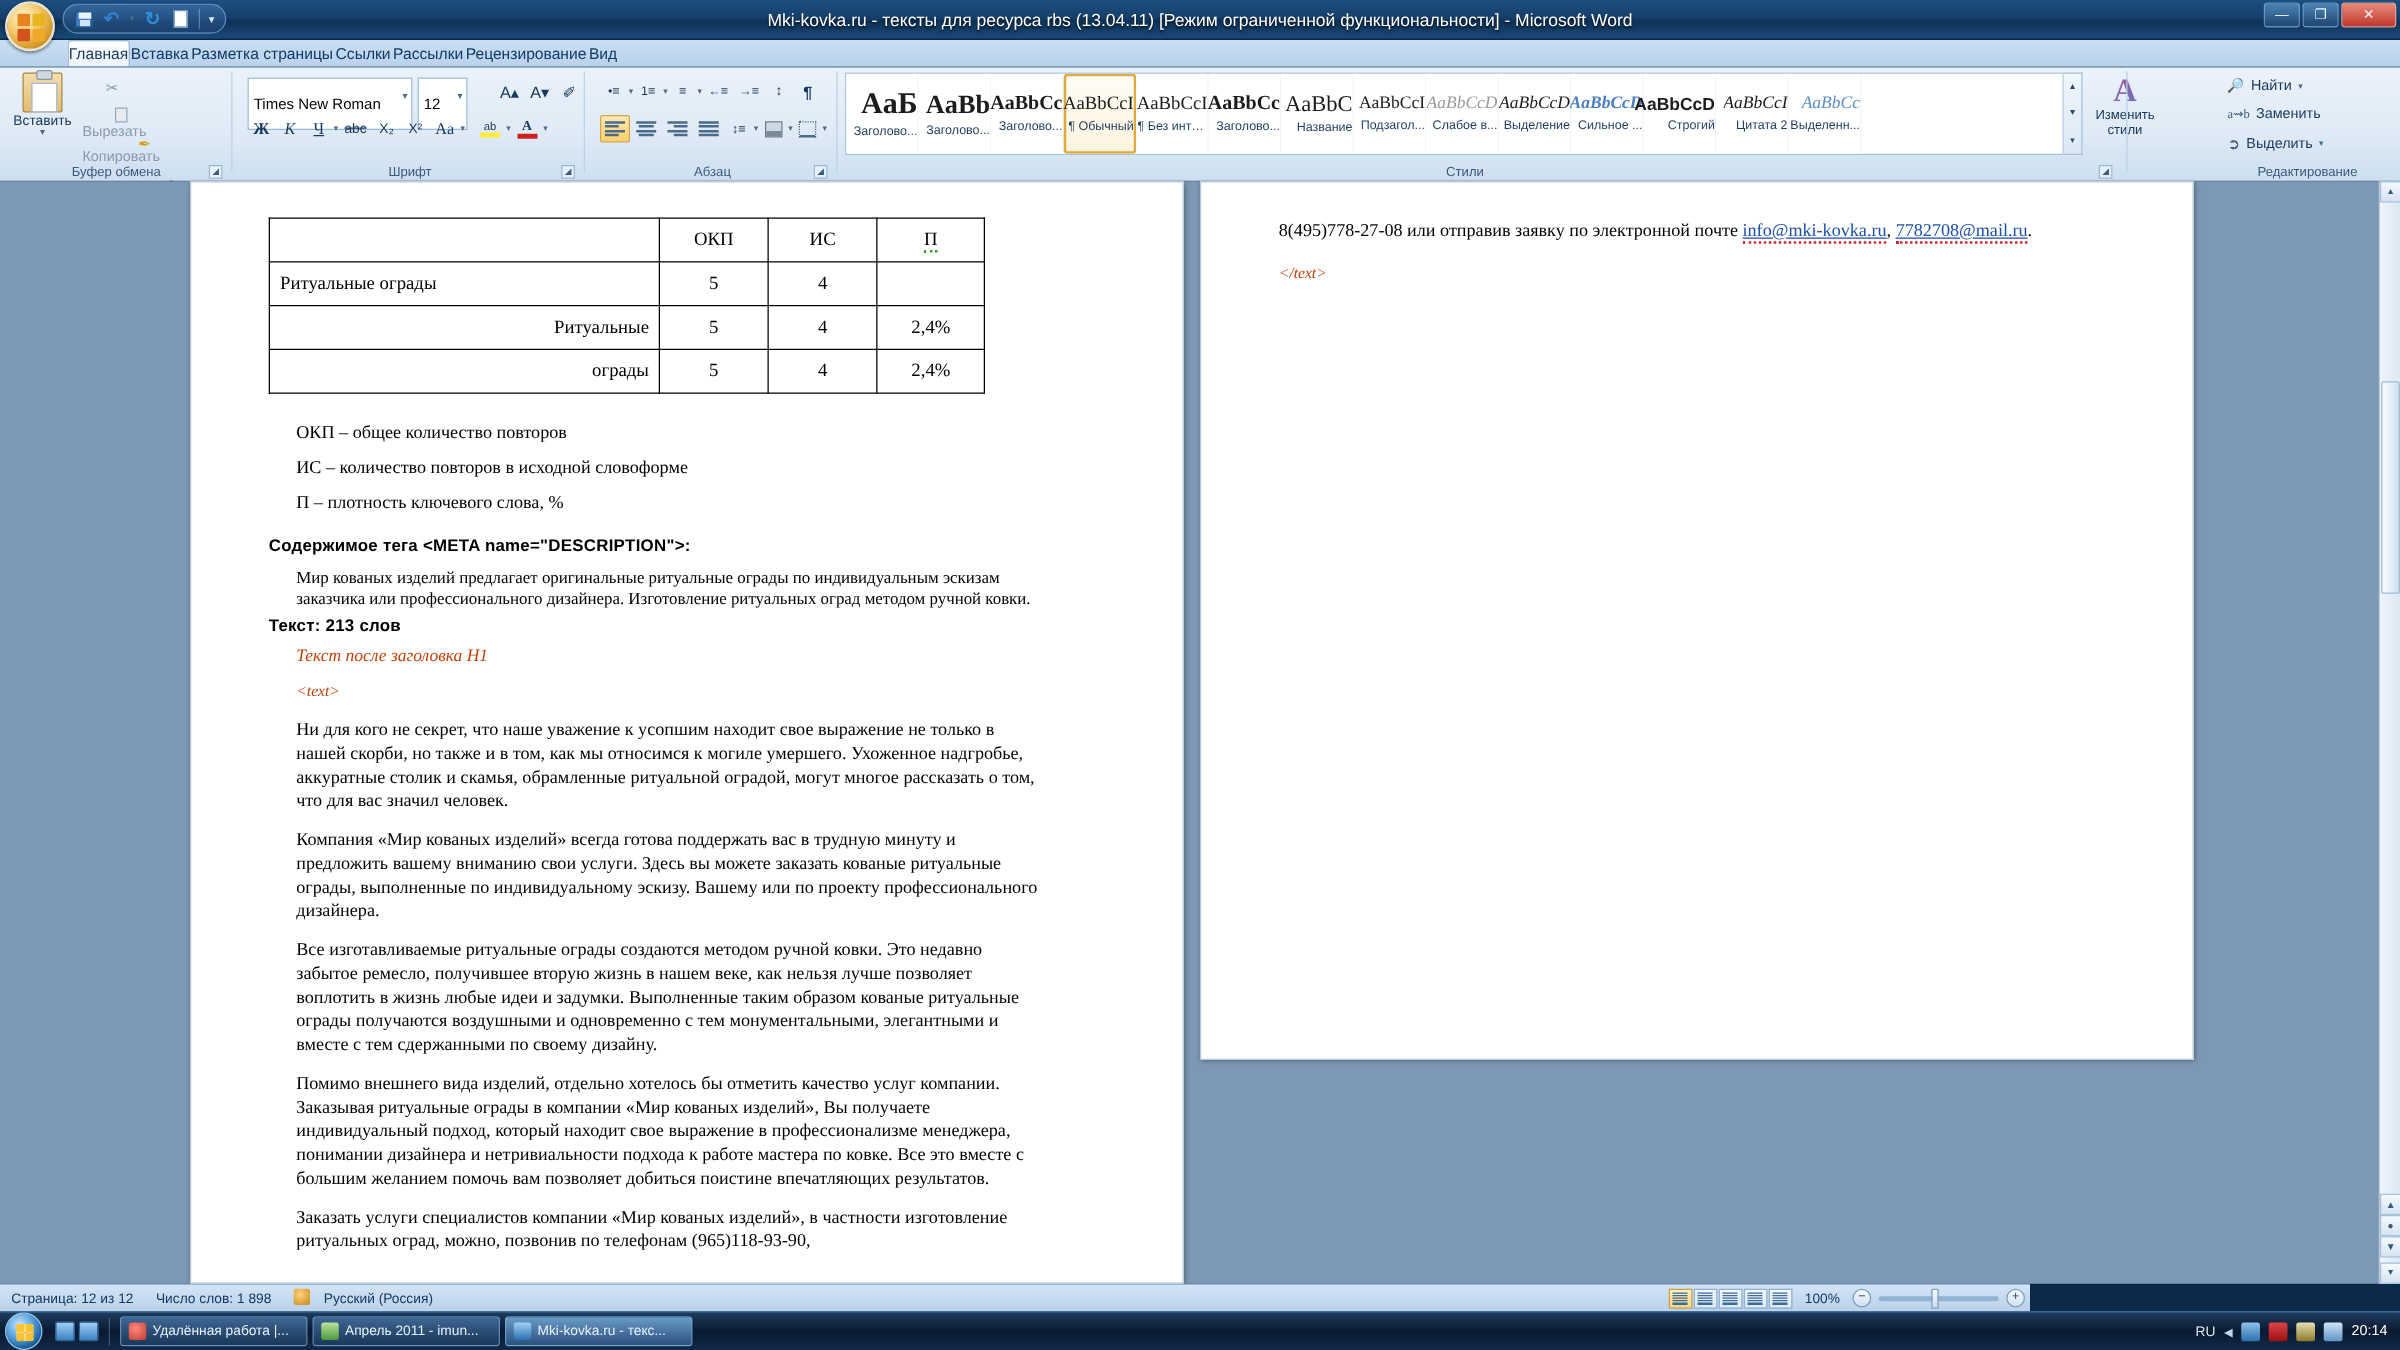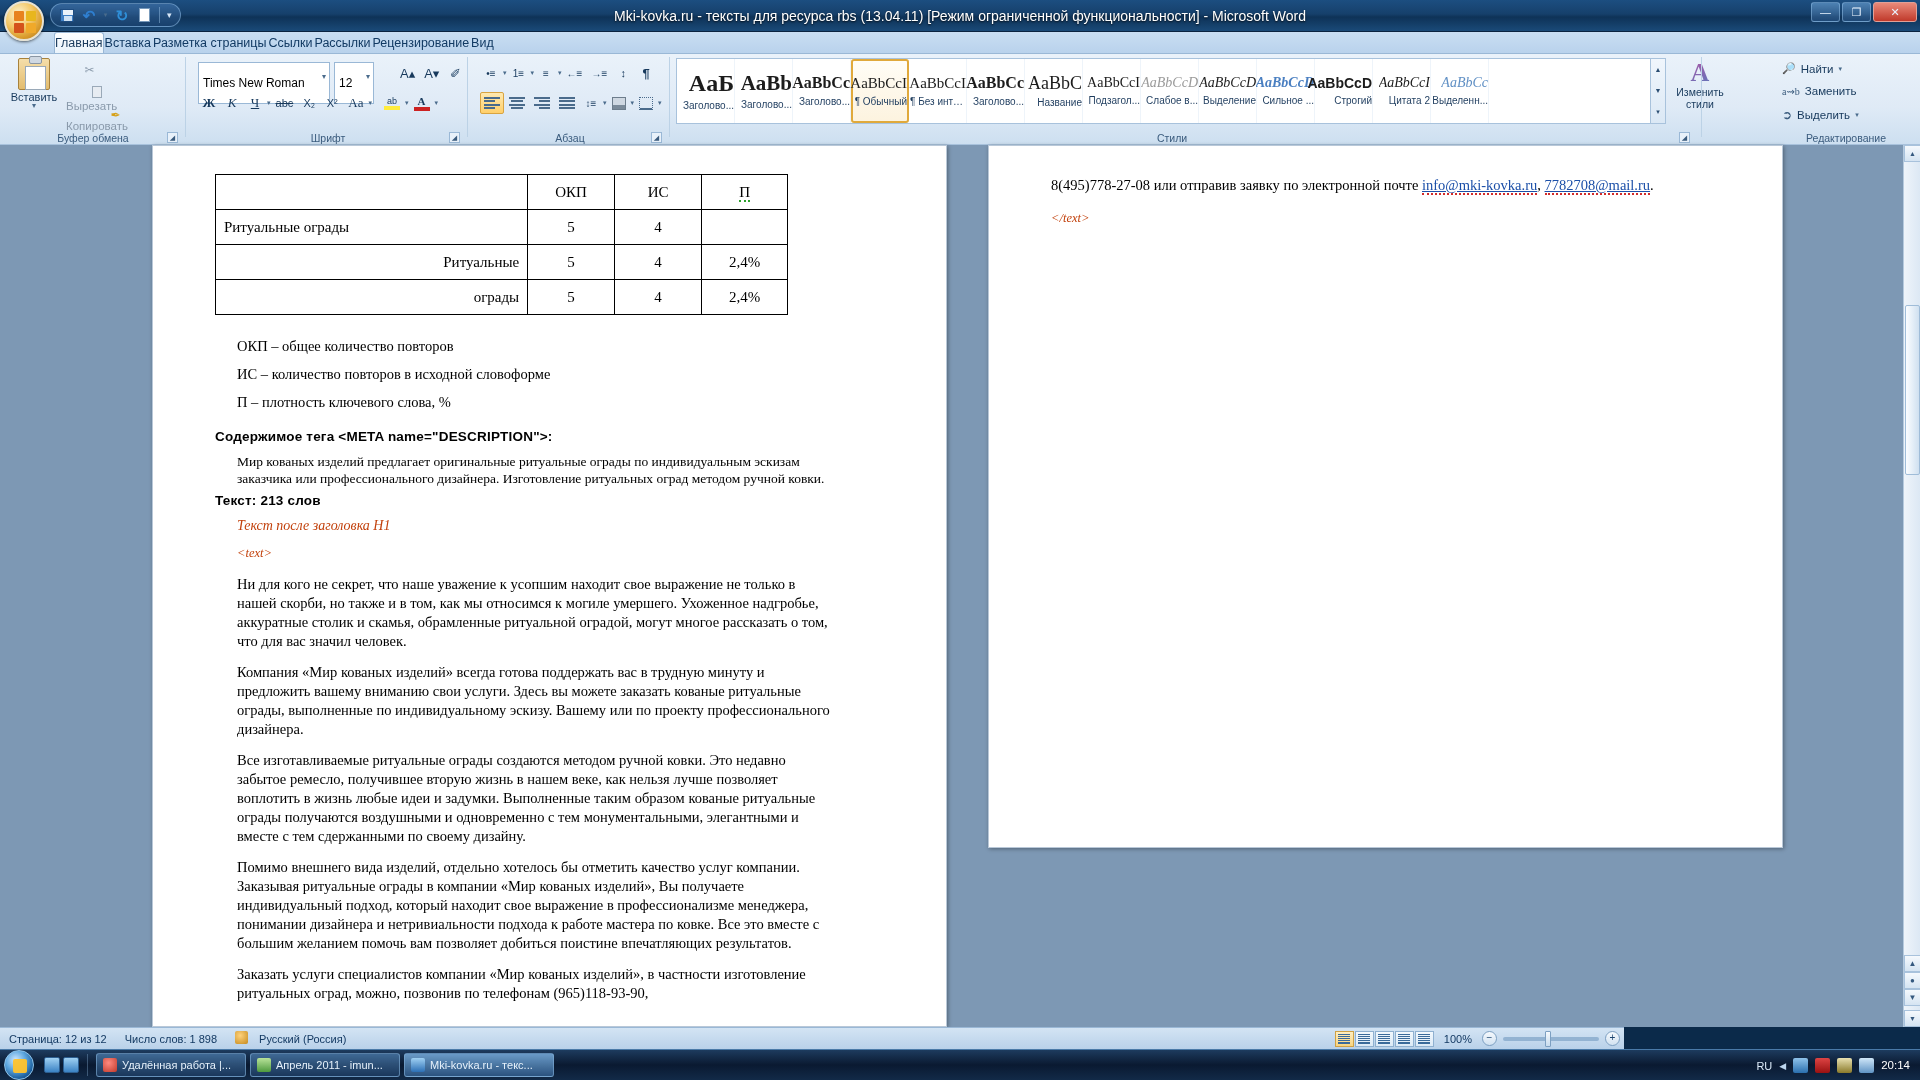--- a/index.html
+++ b/index.html
@@ -206,21 +206,21 @@
     position: absolute; left: 0; top: 145px; width: 1920px; height: 882px;
     background: #7d98b4;
   }
   .page {
     position: absolute; background: #ffffff;
     box-shadow: 1px 1px 4px rgba(0,0,0,0.35);
     border: 1px solid #b9c8d8;
     overflow: hidden;
   }
   .page1 { left: 152px; top: 0px; width: 795px; height: 882px; }
-  .page2 { left: 988px; top: 0px; width: 795px; height: 703px; }
+  .page2 { left: 960px; top: 0px; width: 795px; height: 703px; }
 
   .doc-body { position: absolute; left: 0; top: 0; width: 100%; }
 
   .h-bold {
     font-family: "Liberation Sans", sans-serif;
     font-weight: bold; font-size: 13.5px; color: #000;
     letter-spacing: 0.2px;
   }
   .p-serif {
     font-family: "Liberation Serif", serif; font-size: 14.5px; color: #000; line-height: 19px;

